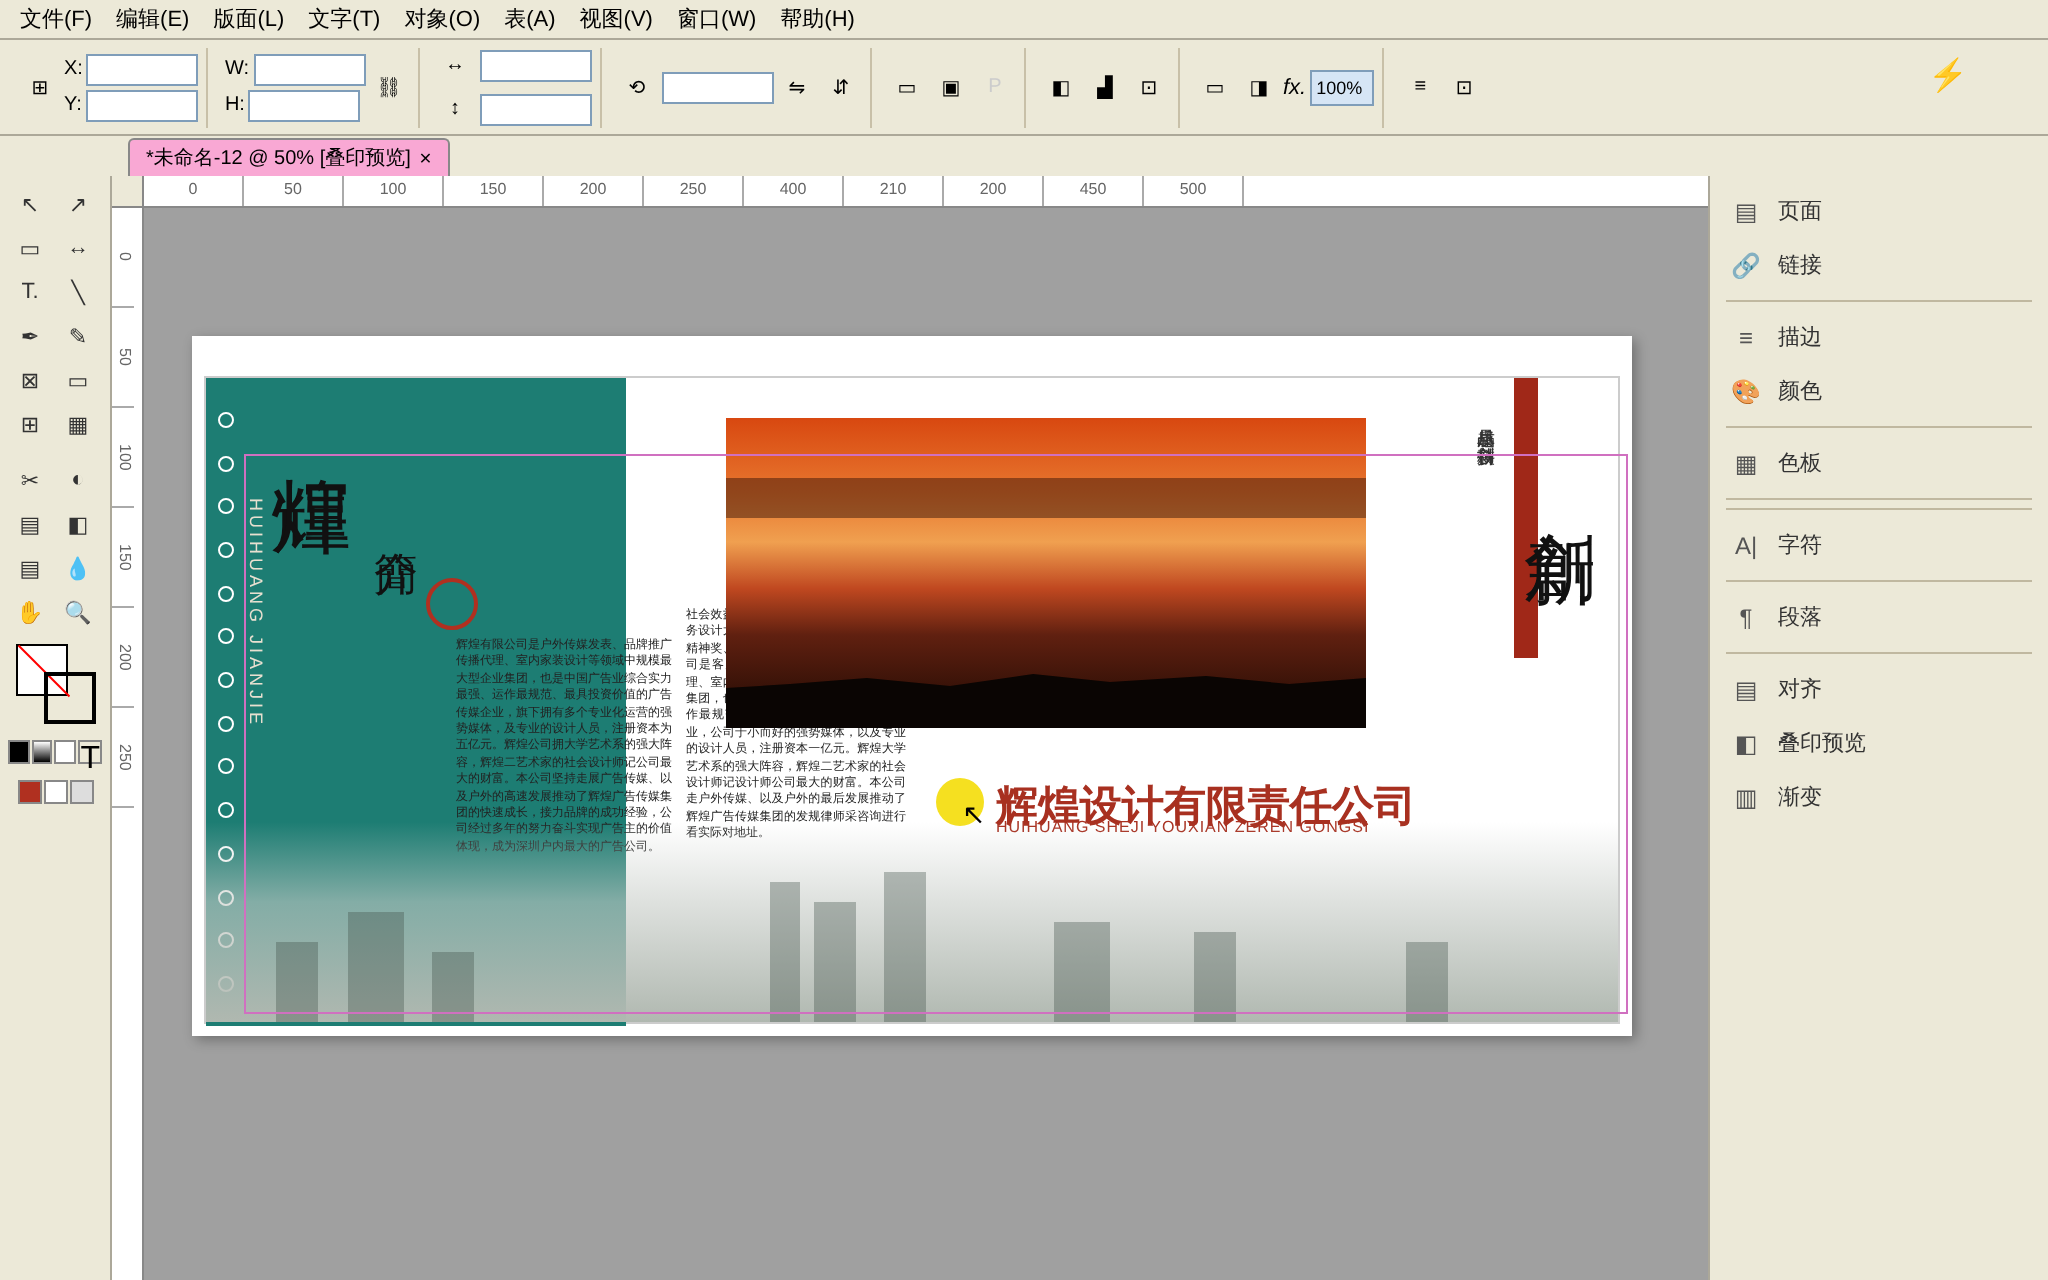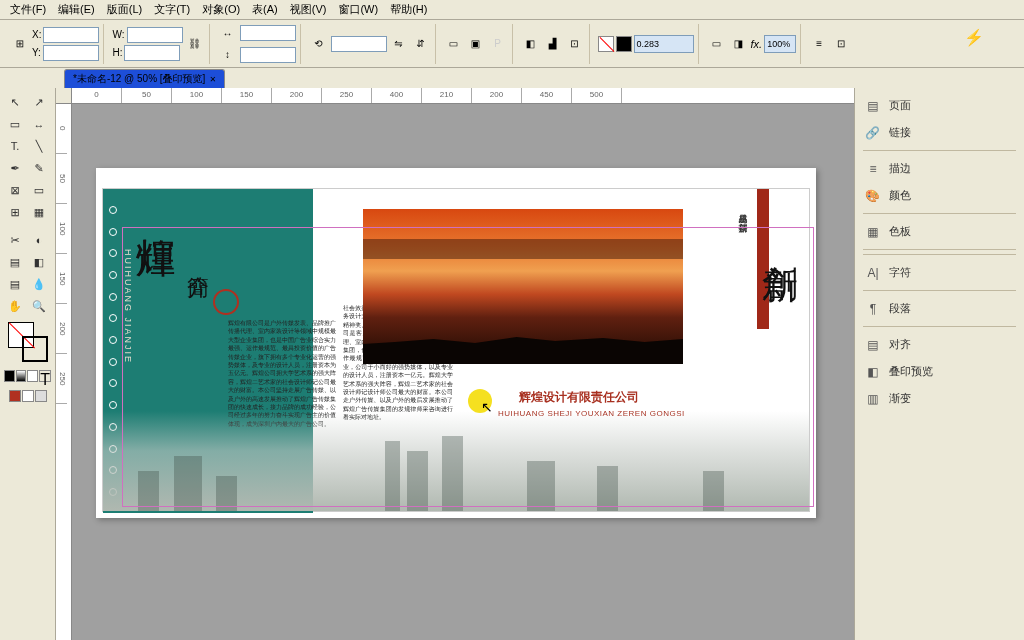--- a/index.html
+++ b/index.html
@@ -11,21 +11,21 @@
 .toolbar { height: 48px; background: #ece9d8; border-bottom: 1px solid #aca899; display: flex; align-items: center; gap: 4px; padding: 0 6px; font-size: 10px; }
 .tb-group { display: flex; align-items: center; gap: 2px; padding: 0 4px; border-right: 1px solid #c8c0a8; height: 40px; }
 .tb-xy { display: flex; flex-direction: column; gap: 2px; }
 .tb-xy-row { display: flex; align-items: center; gap: 2px; }
 .tb-input { width: 56px; height: 16px; border: 1px solid #7f9db9; background: #fff; font-size: 9px; padding: 0 2px; }
 .tb-icon { width: 20px; height: 20px; border: 1px solid transparent; display: flex; align-items: center; justify-content: center; cursor: pointer; }
 .tb-sq { width: 16px; height: 16px; border: 1px solid #888; }
 .tb-spinner { width: 60px; height: 18px; border: 1px solid #7f9db9; background: #d6e5f5; display: flex; align-items: center; font-size: 9px; padding: 0 2px; }
 
 .tabbar { height: 20px; background: #ece9d8; display: flex; align-items: flex-end; padding-left: 64px; font-size: 10px; }
-.tab { background: #1d4ed8; border: 1px solid #888; border-bottom: none; padding: 2px 8px; border-radius: 3px 3px 0 0; display: flex; align-items: center; gap: 4px; }
+.tab { background: #f9a8d4; border: 1px solid #888; border-bottom: none; padding: 2px 8px; border-radius: 3px 3px 0 0; display: flex; align-items: center; gap: 4px; }
 .tab .close { font-size: 8px; cursor: pointer; }
 
 .main { display: flex; height: 552px; }
 .toolbox { width: 56px; background: #ece9d8; border-right: 1px solid #aca899; padding: 4px; display: flex; flex-direction: column; gap: 2px; }
 .tool-row { display: flex; gap: 2px; }
 .tool { width: 22px; height: 20px; border: 1px solid #ece9d8; display: flex; align-items: center; justify-content: center; cursor: pointer; font-size: 11px; color: #333; }
 .color-box { width: 40px; height: 40px; position: relative; margin: 4px auto; }
 .color-fill { position: absolute; width: 26px; height: 26px; border: 1px solid #000; background: #fff; }
 .color-stroke { position: absolute; width: 26px; height: 26px; border: 2px solid #000; background: transparent; right: 0; bottom: 0; }
 .color-fill::after { content: ''; position: absolute; width: 36px; height: 1px; background: red; transform: rotate(45deg); top: 12px; left: -5px; }
@@ -53,21 +53,21 @@
 .wm3 { top: 28px; left: 95px; font-size: 10px; }
 
 .body-text { position: absolute; font-size: 6px; color: #222; line-height: 1.4; text-align: justify; }
 .bt1 { left: 125px; top: 130px; width: 108px; height: 140px; }
 .bt2 { left: 240px; top: 115px; width: 110px; height: 150px; }
 
 .sunset { position: absolute; left: 260px; top: 20px; width: 320px; height: 155px; background: linear-gradient(to bottom, #d84810 0%, #e87830 25%, #f0a050 40%, #c04820 55%, #602010 70%, #1a0802 100%); overflow: hidden; }
 .sunset::after { content: ''; position: absolute; bottom: 0; left: 0; right: 0; height: 50px; background: #0a0503; clip-path: polygon(0 60%, 10% 56%, 22% 50%, 35% 58%, 48% 46%, 60% 54%, 75% 48%, 88% 56%, 100% 50%, 100% 100%, 0 100%); }
 .cloud-band { position: absolute; top: 30px; left: 0; right: 0; height: 20px; background: rgba(40,10,5,0.45); }
 
-.company { position: absolute; left: 416px; top: 200px; font-size: 12px; color: #a83020; font-weight: bold; }
+.company { position: absolute; left: 395px; top: 200px; font-size: 21px; color: #a83020; font-weight: bold; }
 .company-pin { position: absolute; left: 395px; top: 220px; font-size: 8px; color: #a83020; letter-spacing: 0.5px; }
 .yellow-dot { position: absolute; left: 365px; top: 200px; width: 24px; height: 24px; background: #f5e020; border-radius: 50%; }
 .cursor-arrow { position: absolute; left: 378px; top: 210px; font-size: 14px; color: #000; pointer-events: none; }
 
 .right-col { position: absolute; right: 0; top: 0; width: 120px; height: 324px; }
 .red-bar { position: absolute; right: 40px; top: 0; width: 12px; height: 140px; background: #a02818; }
 .v-small { position: absolute; right: 60px; top: 18px; font-size: 9px; writing-mode: vertical-rl; color: #333; }
 .v-big { position: absolute; right: 5px; top: 48px; font-size: 36px; font-family: "KaiTi", serif; writing-mode: vertical-rl; color: #111; }
 
 .skyline { position: absolute; left: 0; right: 0; bottom: 0; height: 100px; background: linear-gradient(to top, #b0b8b0 0%, rgba(200,205,200,0.6) 60%, rgba(255,255,255,0) 100%); }
@@ -145,27 +145,20 @@
   </div>
   <div class="tb-group">
     <div class="tb-icon">▭</div>
     <div class="tb-icon">▣</div>
     <div class="tb-icon" style="color:#ccc">P</div>
   </div>
   <div class="tb-group">
     <div class="tb-icon">◧</div>
     <div class="tb-icon">▟</div>
     <div class="tb-icon">⊡</div>
-  </div>
-  <div class="tb-group">
-    <div class="tb-sq" style="background:#fff;position:relative">
-        <span style="position:absolute;width:20px;height:1px;background:red;transform:rotate(45deg);top:7px;left:-2px"></span>
-      </div>
-    <div class="tb-sq" style="background:#000"></div>
-    <div class="tb-spinner">0.283</div>
   </div>
   <div class="tb-group">
     <div class="tb-icon">▭</div>
     <div class="tb-icon">◨</div>
     <div style="font-style:italic;font-size:11px">fx.</div>
     <div class="tb-spinner" style="width:32px">100%</div>
   </div>
   <div class="tb-group" style="border-right:none">
     <div class="tb-icon">≡</div>
     <div class="tb-icon">⊡</div>

